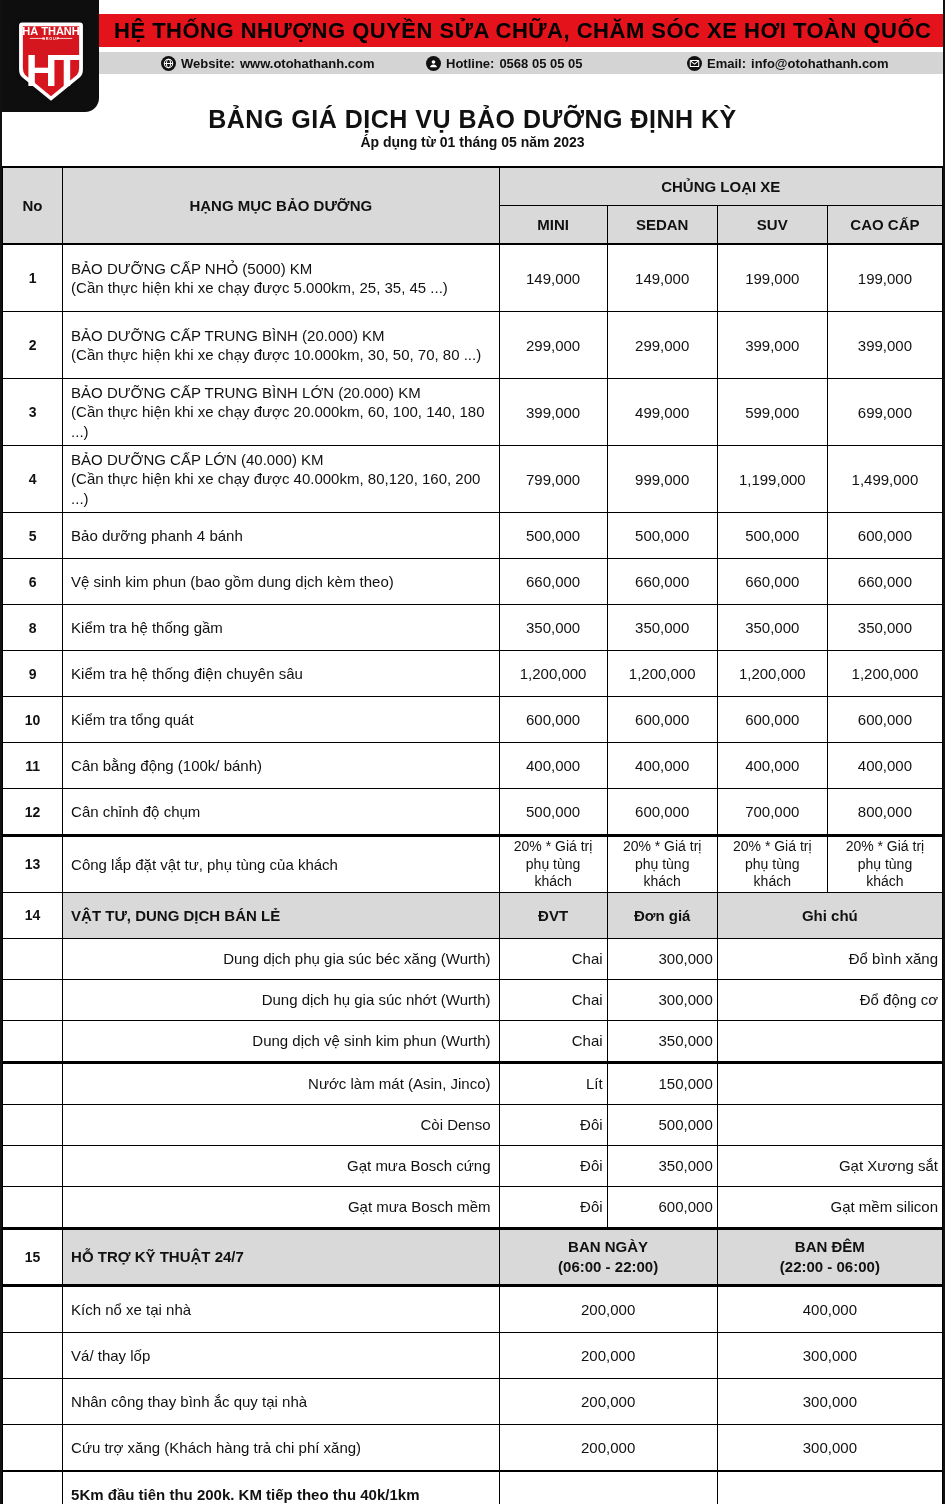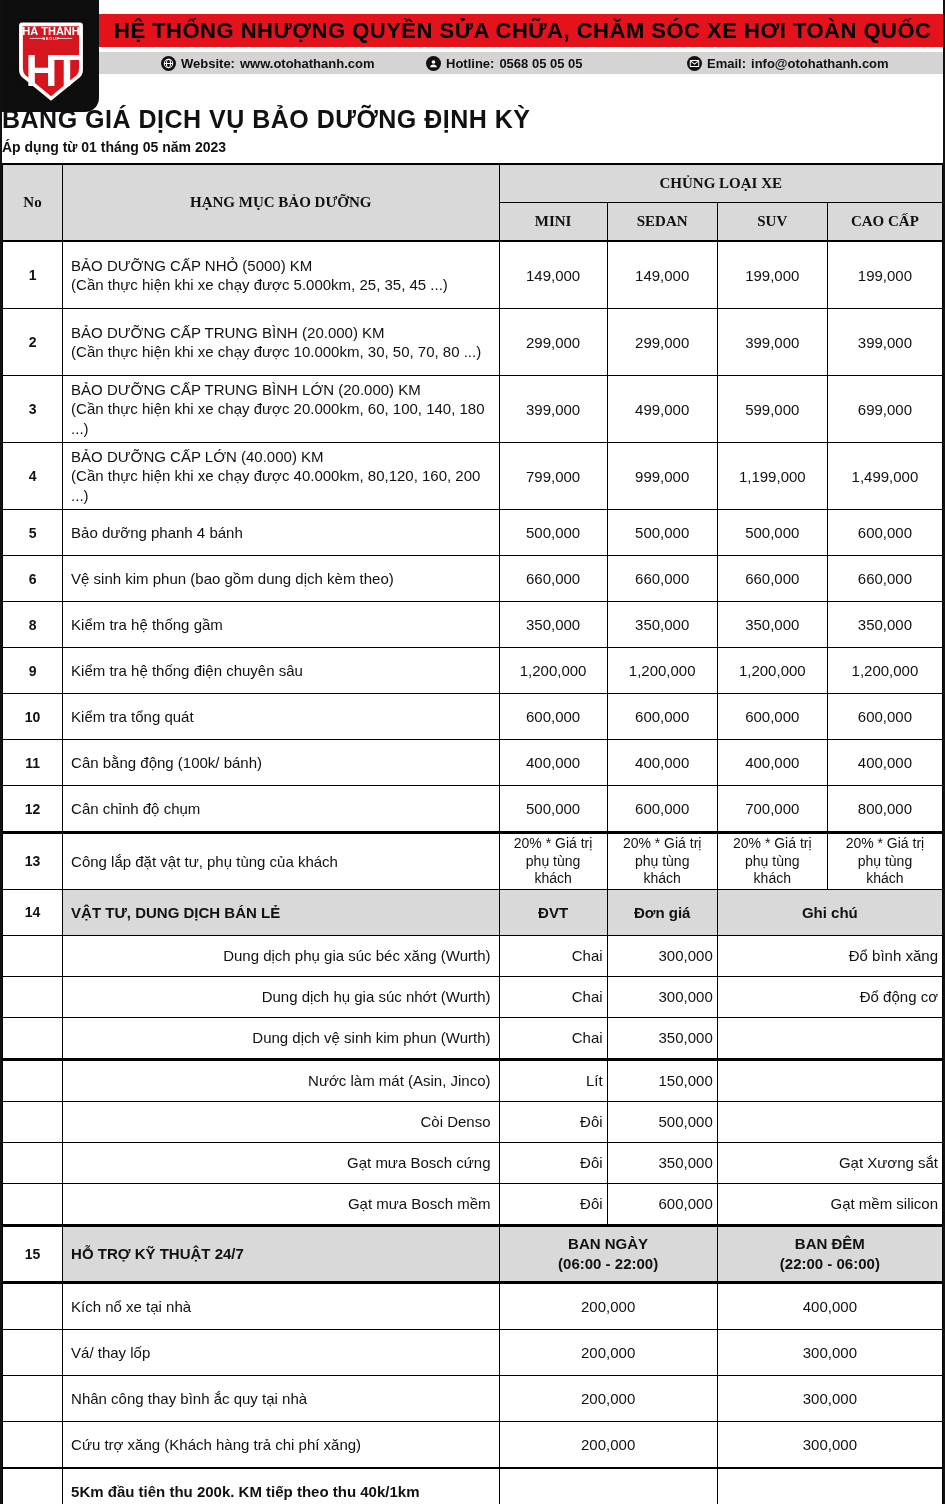--- a/index.html
+++ b/index.html
@@ -10,34 +10,34 @@
   .hdr{position:relative;height:96px;background:#fff;}
   .corner{position:absolute;left:0;top:0;width:97px;height:112px;background:#0e0e0e;border-radius:0 0 14px 0;z-index:2;}
   .band{position:absolute;left:0;right:0;top:14px;height:33px;background:#e4121b;z-index:1;display:flex;align-items:center;}
   .band span{padding-left:112px;color:#000000;font-weight:bold;font-size:22px;letter-spacing:.5px;white-space:nowrap;}
   .strip{position:absolute;left:97px;right:0;top:52px;height:22px;background:#d4d4d4;z-index:1;}
   .contact{position:absolute;top:0;height:22px;display:flex;align-items:center;gap:5px;font-size:13px;font-weight:bold;color:#111;white-space:nowrap;}
   .ci{width:15px;height:15px;border-radius:50%;background:#111;display:inline-flex;align-items:center;justify-content:center;flex:0 0 15px;}
   .logo{position:absolute;left:11px;top:16px;width:76px;height:92px;z-index:3;}
 
   
-  .titlebox{padding:9px 0 8px 0;}
+  .titlebox{padding:9px 0 16px 0;text-align:center;}
   .title{font-size:25px;font-weight:bold;letter-spacing:.5px;}
-  .subtitle{font-size:14px;font-weight:bold;margin-top:5px;}
+  .subtitle{font-size:14px;font-weight:bold;}
 
   
   table{border-collapse:collapse;width:100%;table-layout:fixed;border-top:2px solid #000;border-bottom:3px solid #000;}
   td{border:1px solid #000;font-size:15px;vertical-align:middle;padding:1px 4px;overflow:hidden;}
   .c{text-align:center;}
   .b{font-weight:bold;}
   .item{text-align:left;padding:2px 8px;}
   .gray{background:#d9d9d9;}
   .no{font-weight:bold;font-size:14px;text-align:center;}
   td .sub{font-size:15px;}
-  tr.rh36>td{height:35px;font-family:Liberation Serif, serif;}
+  tr.rh36>td{height:35px;}
   tr.rt64>td{height:62px;}
   tr.rt43>td{height:41px;}
   tr.rt50>td{height:48px;}
   tr.rt38>td{height:36px;text-align:right;}
   tr.rt52>td{height:50px;}
   tr.thick-top>td{border-top:3px solid #000;}
   tr.thin2-top>td{border-top:2px solid #000;}
   tr.thick-bottom>td{border-bottom:3px solid #000;}
   .wrapcell{font-size:14px;line-height:1.25;text-align:center;padding:1px 10px;}
   .two>div{line-height:1.3;}

